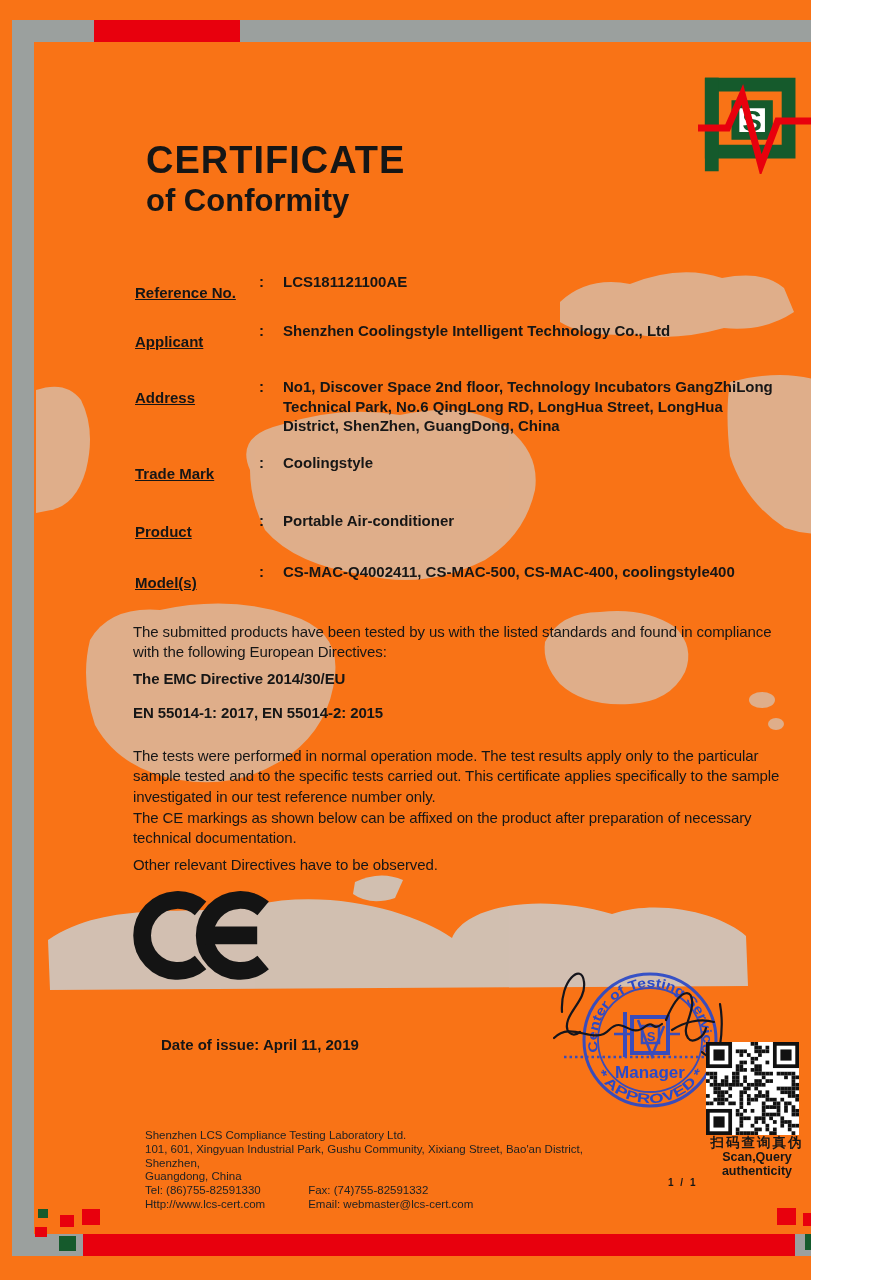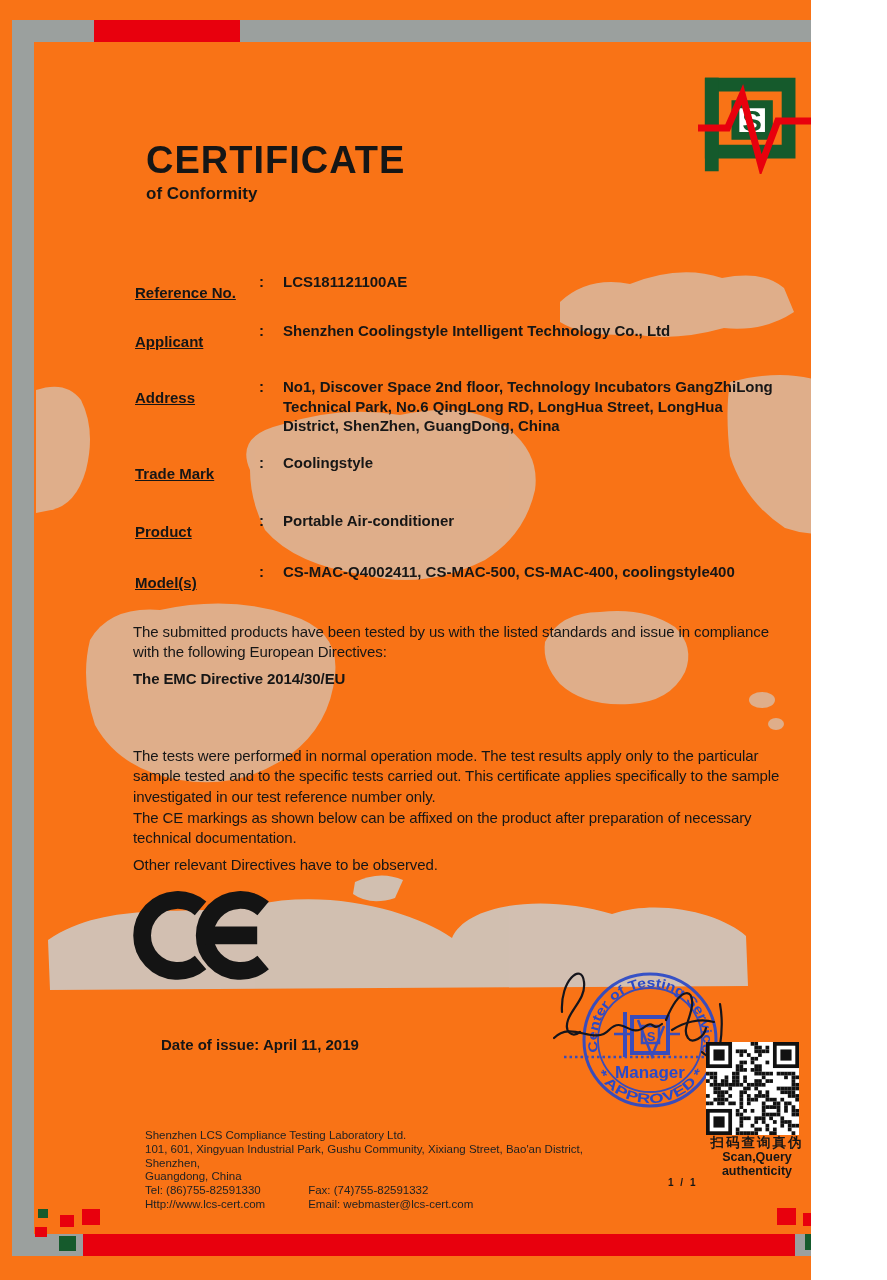--- a/index.html
+++ b/index.html
@@ -9,21 +9,21 @@
   .bar{position:absolute;background:#9ba09e;}
   .bar-red{position:absolute;background:#e8000d;}
   .sq{position:absolute;}
   .sq.red{background:#e8000d;}
   .sq.green{background:#155a2c;}
   
   .map{position:absolute;left:0;top:0;z-index:0;}
   
   .title-block{position:absolute;left:146px;top:141px;z-index:2;}
   .title-main{font-size:38px;font-weight:bold;letter-spacing:1px;line-height:1;}
-  .title-sub{font-size:17px;font-weight:bold;margin-top:6px;line-height:1;}
+  .title-sub{font-size:31px;font-weight:bold;margin-top:6px;line-height:1;}
   .logo{position:absolute;left:698px;top:74px;z-index:2;}
   
   .field{position:absolute;left:135px;z-index:2;font-size:15px;font-weight:bold;line-height:1.3;}
   .field .lbl{position:absolute;left:0;top:11px;width:120px;text-decoration:underline;}
   .field .col{position:absolute;left:124px;top:0;}
   .field .val{position:absolute;left:148px;top:0;width:496px;}
   
   .para{position:absolute;left:133px;width:660px;font-size:15px;line-height:1.35;z-index:2;letter-spacing:-0.1px;}
   .para.bold{font-weight:bold;}
   .date-line{position:absolute;left:133px;top:1036px;font-size:15px;font-weight:bold;z-index:2;margin-left:28px;}
@@ -116,22 +116,23 @@
     <span class="lbl">Product</span>
     <span class="col">:</span>
     <span class="val">Portable Air-conditioner</span>
   </div>
   <div class="field" style="top:562px;">
     <span class="lbl">Model(s)</span>
     <span class="col">:</span>
     <span class="val">CS-MAC-Q4002411, CS-MAC-500, CS-MAC-400, coolingstyle400</span>
   </div>
 
-  <div class="para" style="top:622px;">The submitted products have been tested by us with the listed standards and issue in compliance with the following European Directives:</div>
+  <div class="para" style="top:622px;">The submitted products have been tested by us with the listed standards and found in compliance with the following European Directives:</div>
   <div class="para bold" style="top:669px;">The EMC Directive 2014/30/EU</div>
+  <div class="para bold" style="top:703px;">EN 55014-1: 2017, EN 55014-2: 2015</div>
   <div class="para" style="top:746px;">The tests were performed in normal operation mode. The test results apply only to the particular sample tested and to the specific tests carried out. This certificate applies specifically to the sample investigated in our test reference number only.</div>
   <div class="para" style="top:808px;">The CE markings as shown below can be affixed on the product after preparation of necessary technical documentation.</div>
   <div class="para" style="top:855px;">Other relevant Directives have to be observed.</div>
 
   <svg class="ce" width="142" height="102" viewBox="0 0 152 104">
     <g stroke="#141414" stroke-width="19" fill="none">
       <path d="M73.4,23.5 A38,38 0 1 0 73.4,81.5"></path>
       <path d="M140.4,23.5 A38,38 0 1 0 140.4,81.5"></path>
       <line x1="79" y1="52.5" x2="134" y2="52.5"></line>
     </g>

